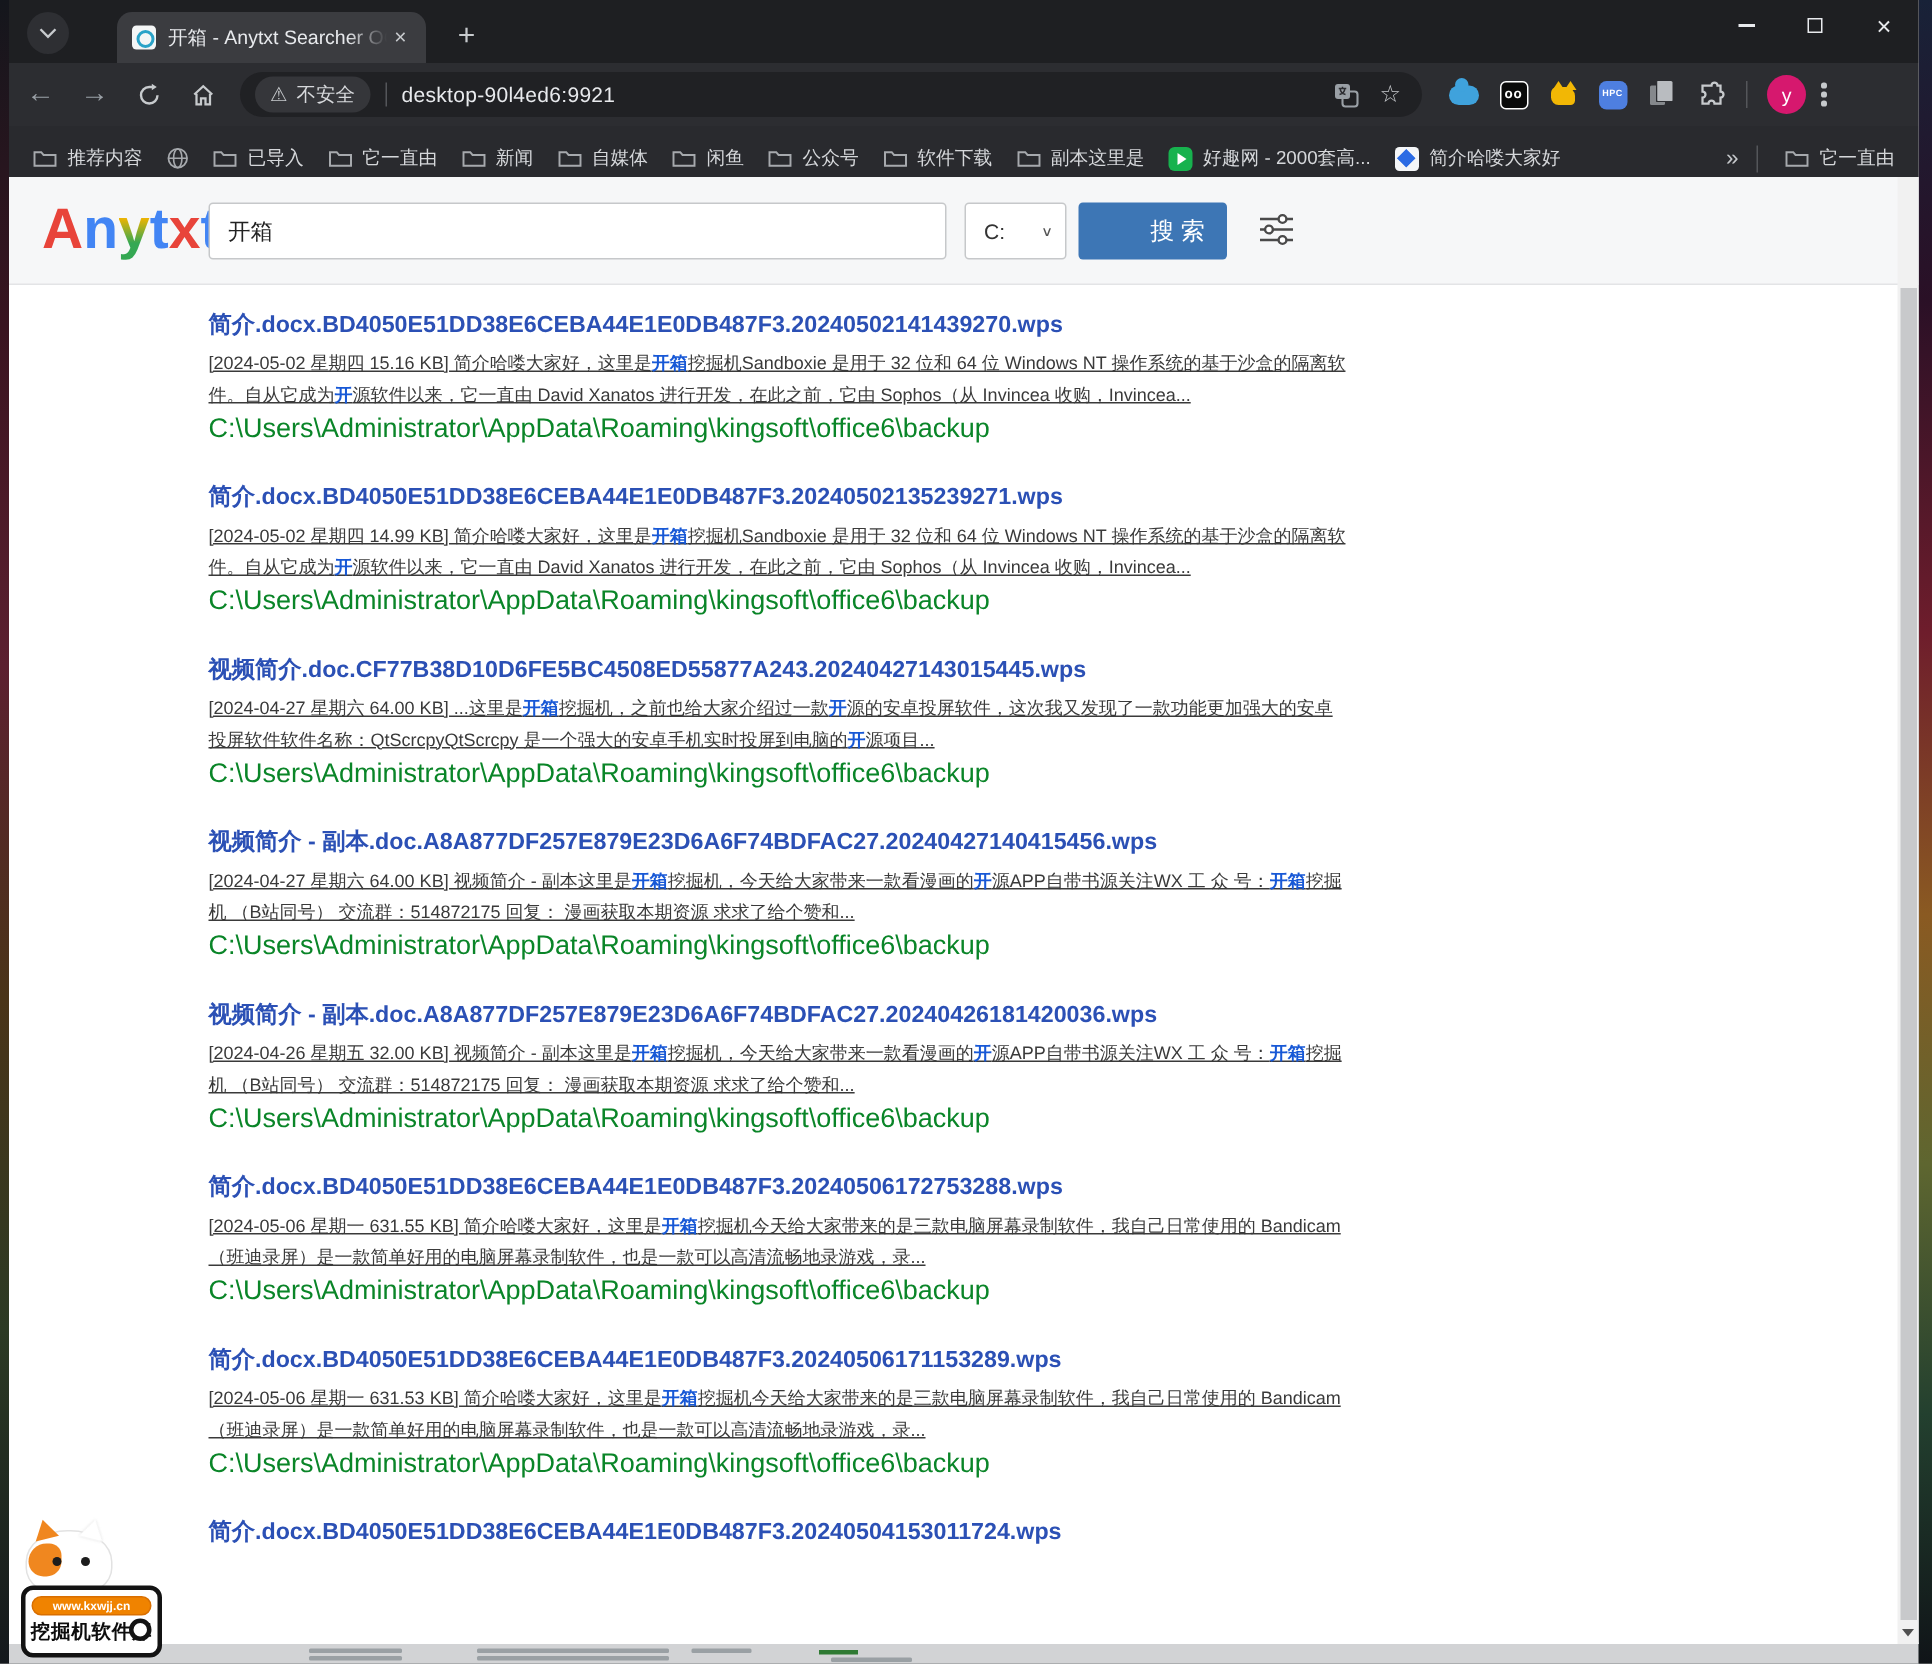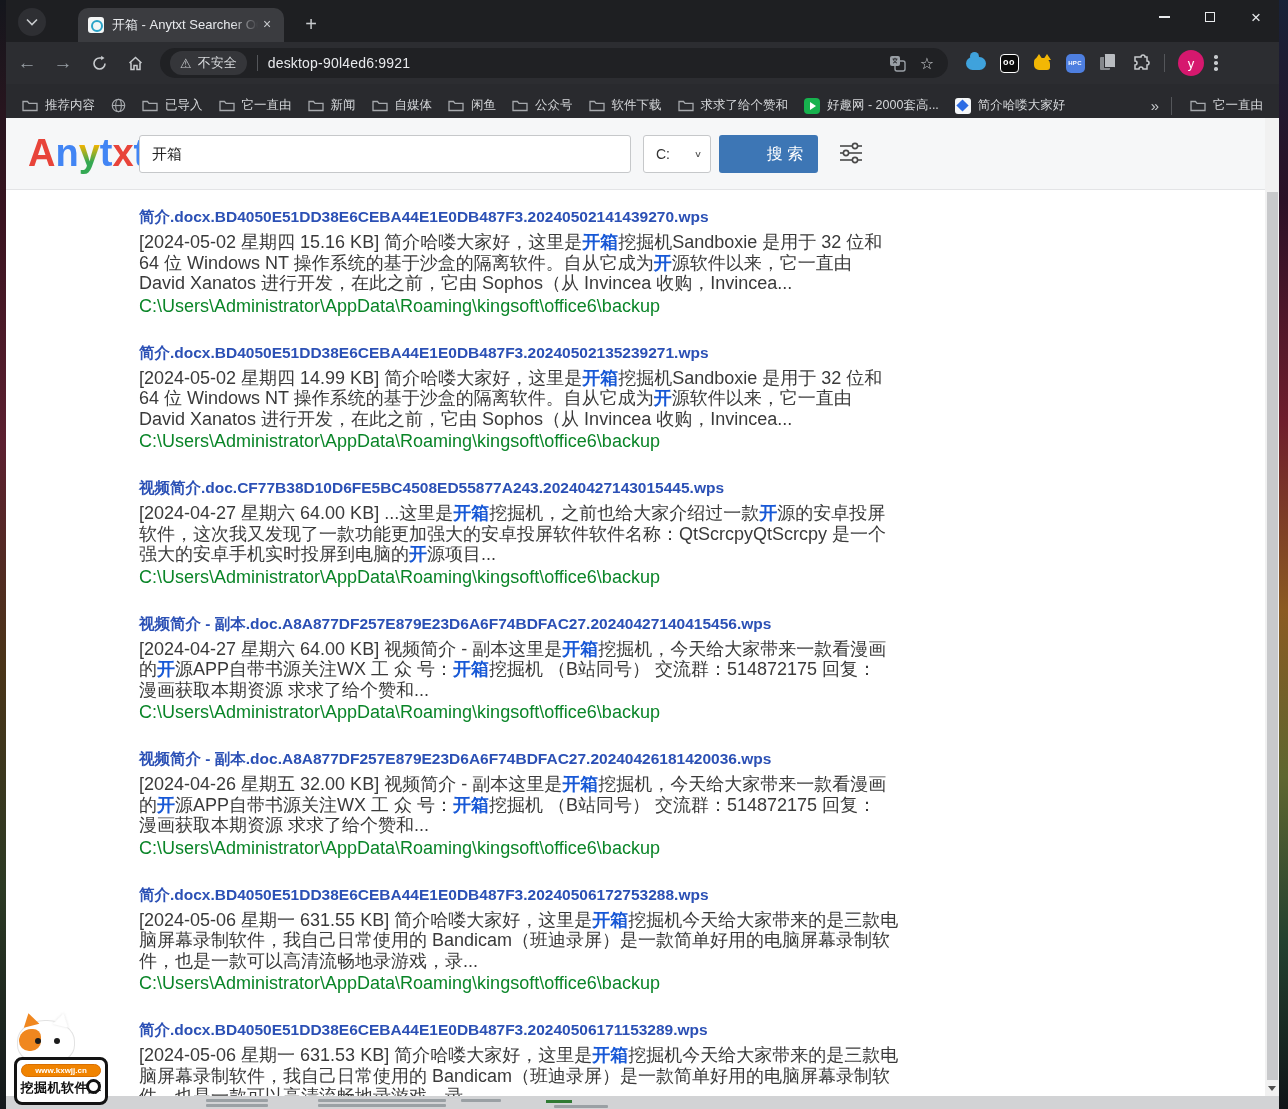--- a/index.html
+++ b/index.html
@@ -114,21 +114,21 @@
   #drive-select .chev { font-size:11px; color:#555; transform:scaleY(.8); }
   #search-btn { position:absolute; left:713px; top:17px; width:99px; height:38px; background:#3d76b5; border:none;
     border-radius:3px; color:#fff; font-size:16px; cursor:pointer; font-family:"Liberation Sans","DejaVu Sans",sans-serif;padding-left:33px; }
   #filter-btn { position:absolute; left:832px; top:24px; width:28px; height:24px; cursor:pointer; }
 
   #results { padding:16px 0 0 133px; width:905px; }
   #stats { font-size:14.5px; color:#333; margin-bottom:24px; }
   .result { width:760px; margin-bottom:26px; }
   .result-title { display:inline-block; color:#2b50b5; font-size:15.5px; font-weight:bold; text-decoration:none;
     margin-bottom:5px; cursor:pointer; line-height:21px; }
-  .snippet { font-size:18px; color:#3a3a3a; line-height:20.5px; }
+  .snippet { font-size:12px; color:#3a3a3a; line-height:20.5px;text-decoration:underline; }
   .snippet .hl { color:#1758d6; font-weight:bold; }
   .result-path { font-size:18px; color:#0a8528; line-height:20px; margin-top:2px; }
 
   
   #scrollbar { position:absolute; right:0; top:0; width:14px; height:100%; background:#f1f1f1; }
   #scroll-thumb { position:absolute; left:1.5px; top:74px; width:11px; height:888px; background:#c8c9cb; cursor:pointer; }
   #scroll-down { position:absolute; left:0; bottom:1px; width:14px; height:14px; cursor:pointer; }
   #scroll-down::after { content:""; position:absolute; left:3px; top:5px; border-left:4px solid transparent;
     border-right:4px solid transparent; border-top:5px solid #505050; }
 
@@ -336,21 +336,21 @@
             </svg>
           </span>
           <span>软件下载</span>
         </div>
         <div class="bm-item">
           <span style="display: flex;">
             <svg width="16" height="13" viewBox="0 0 16 13">
               <path d="M1 2.5 h4.5 l1.5 1.8 h8 v7.2 h-14 z" fill="none" stroke="#a6a9ad" stroke-width="1.3"></path>
             </svg>
           </span>
-          <span>求求了给个赞和</span>
+          <span>副本这里是</span>
         </div>
         <div class="bm-item">
           <span style="display: flex;">
             <span class="bm-tv"></span>
           </span>
           <span>好趣网 - 2000套高...</span>
         </div>
         <div class="bm-item">
           <span style="display: flex;">
             <span class="bm-diamond">

